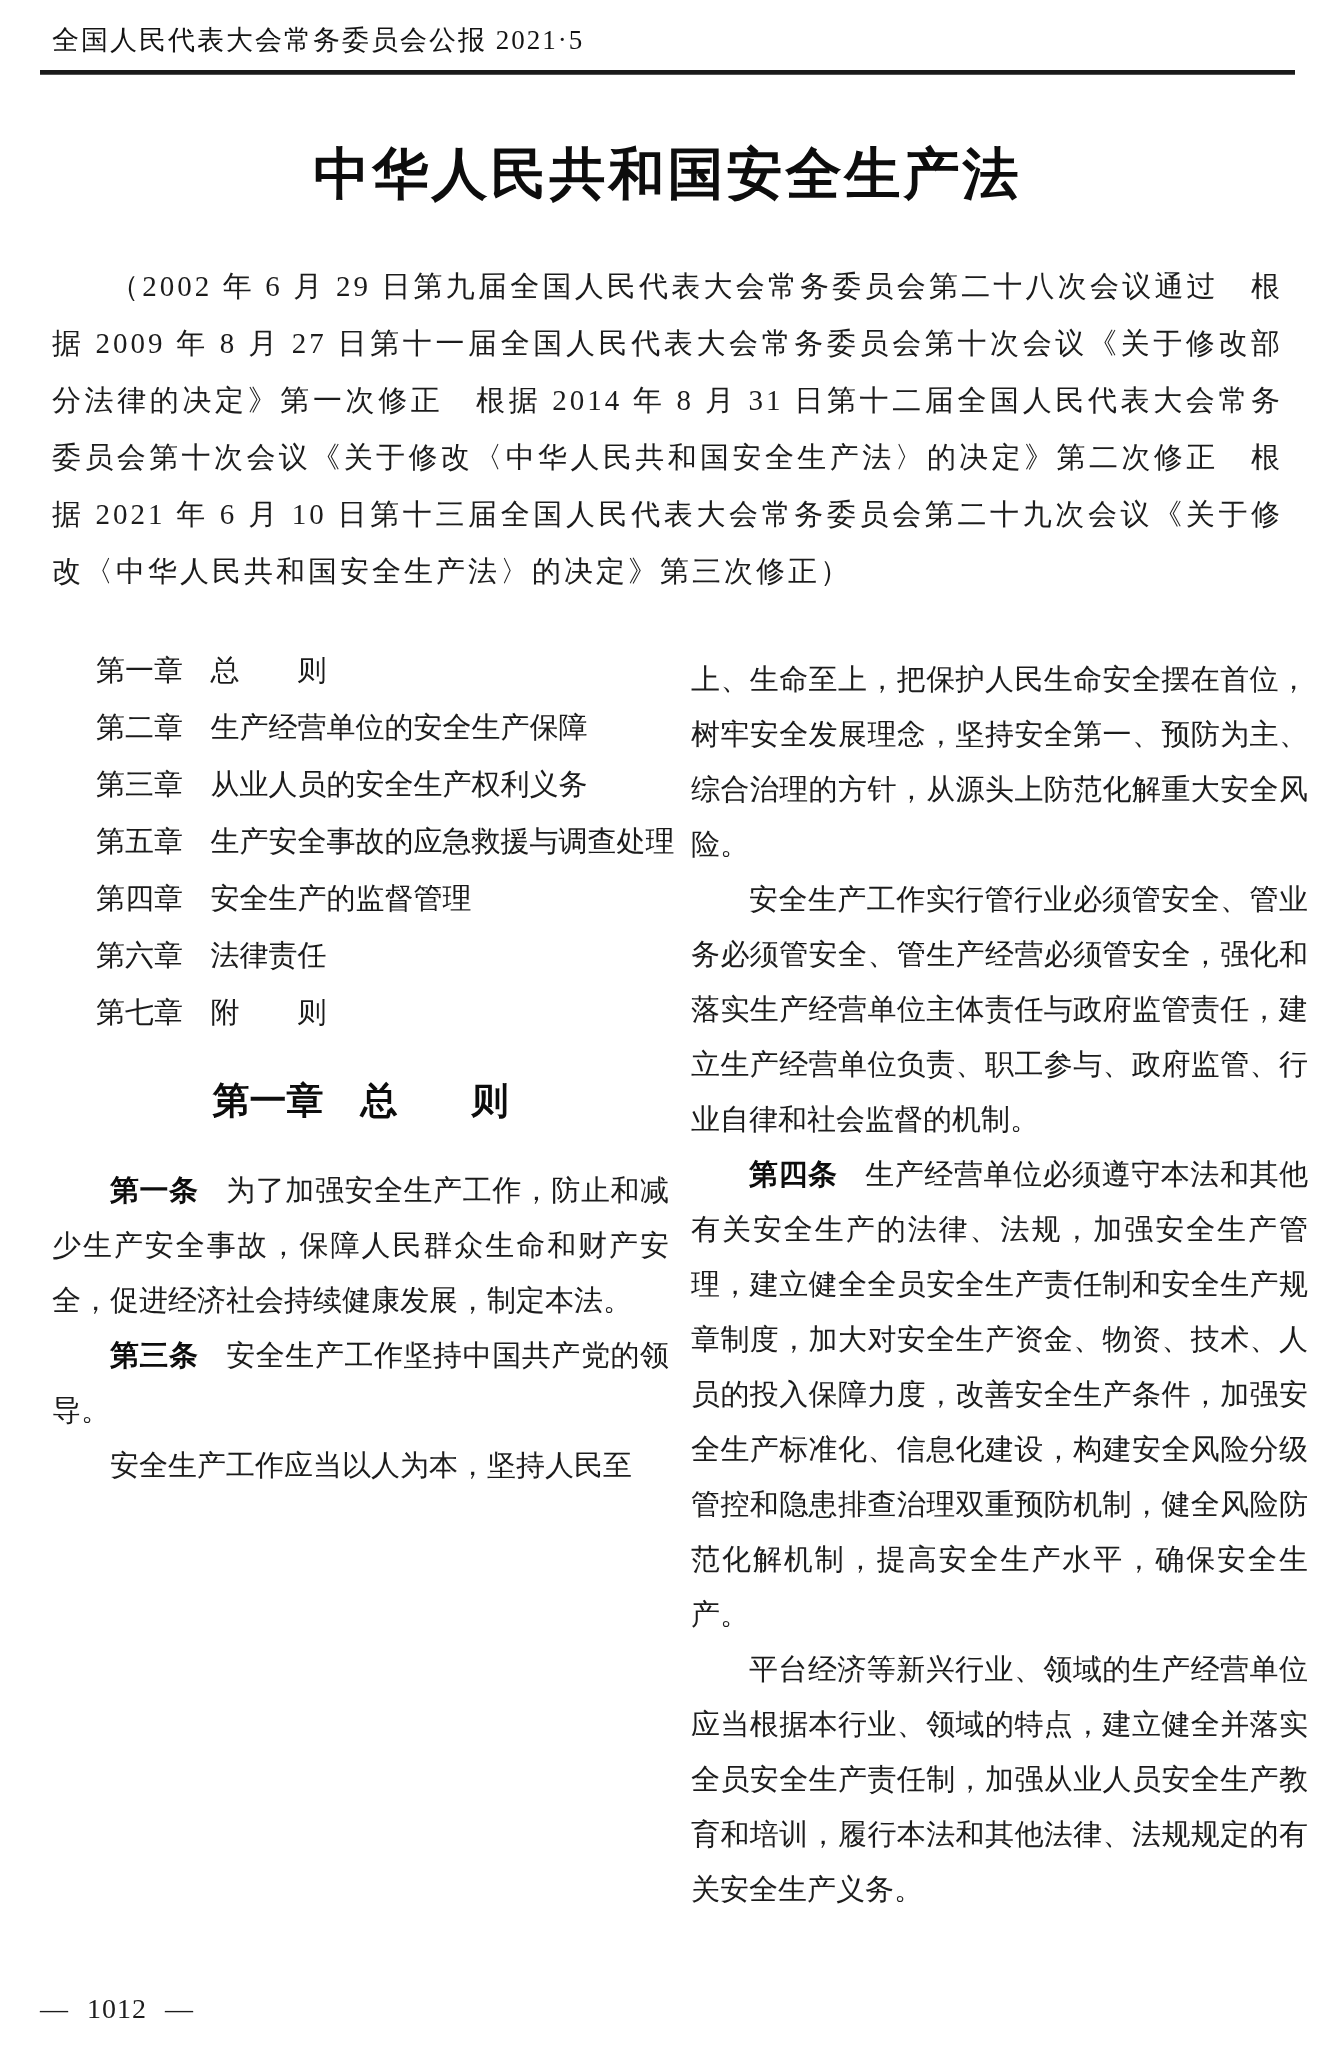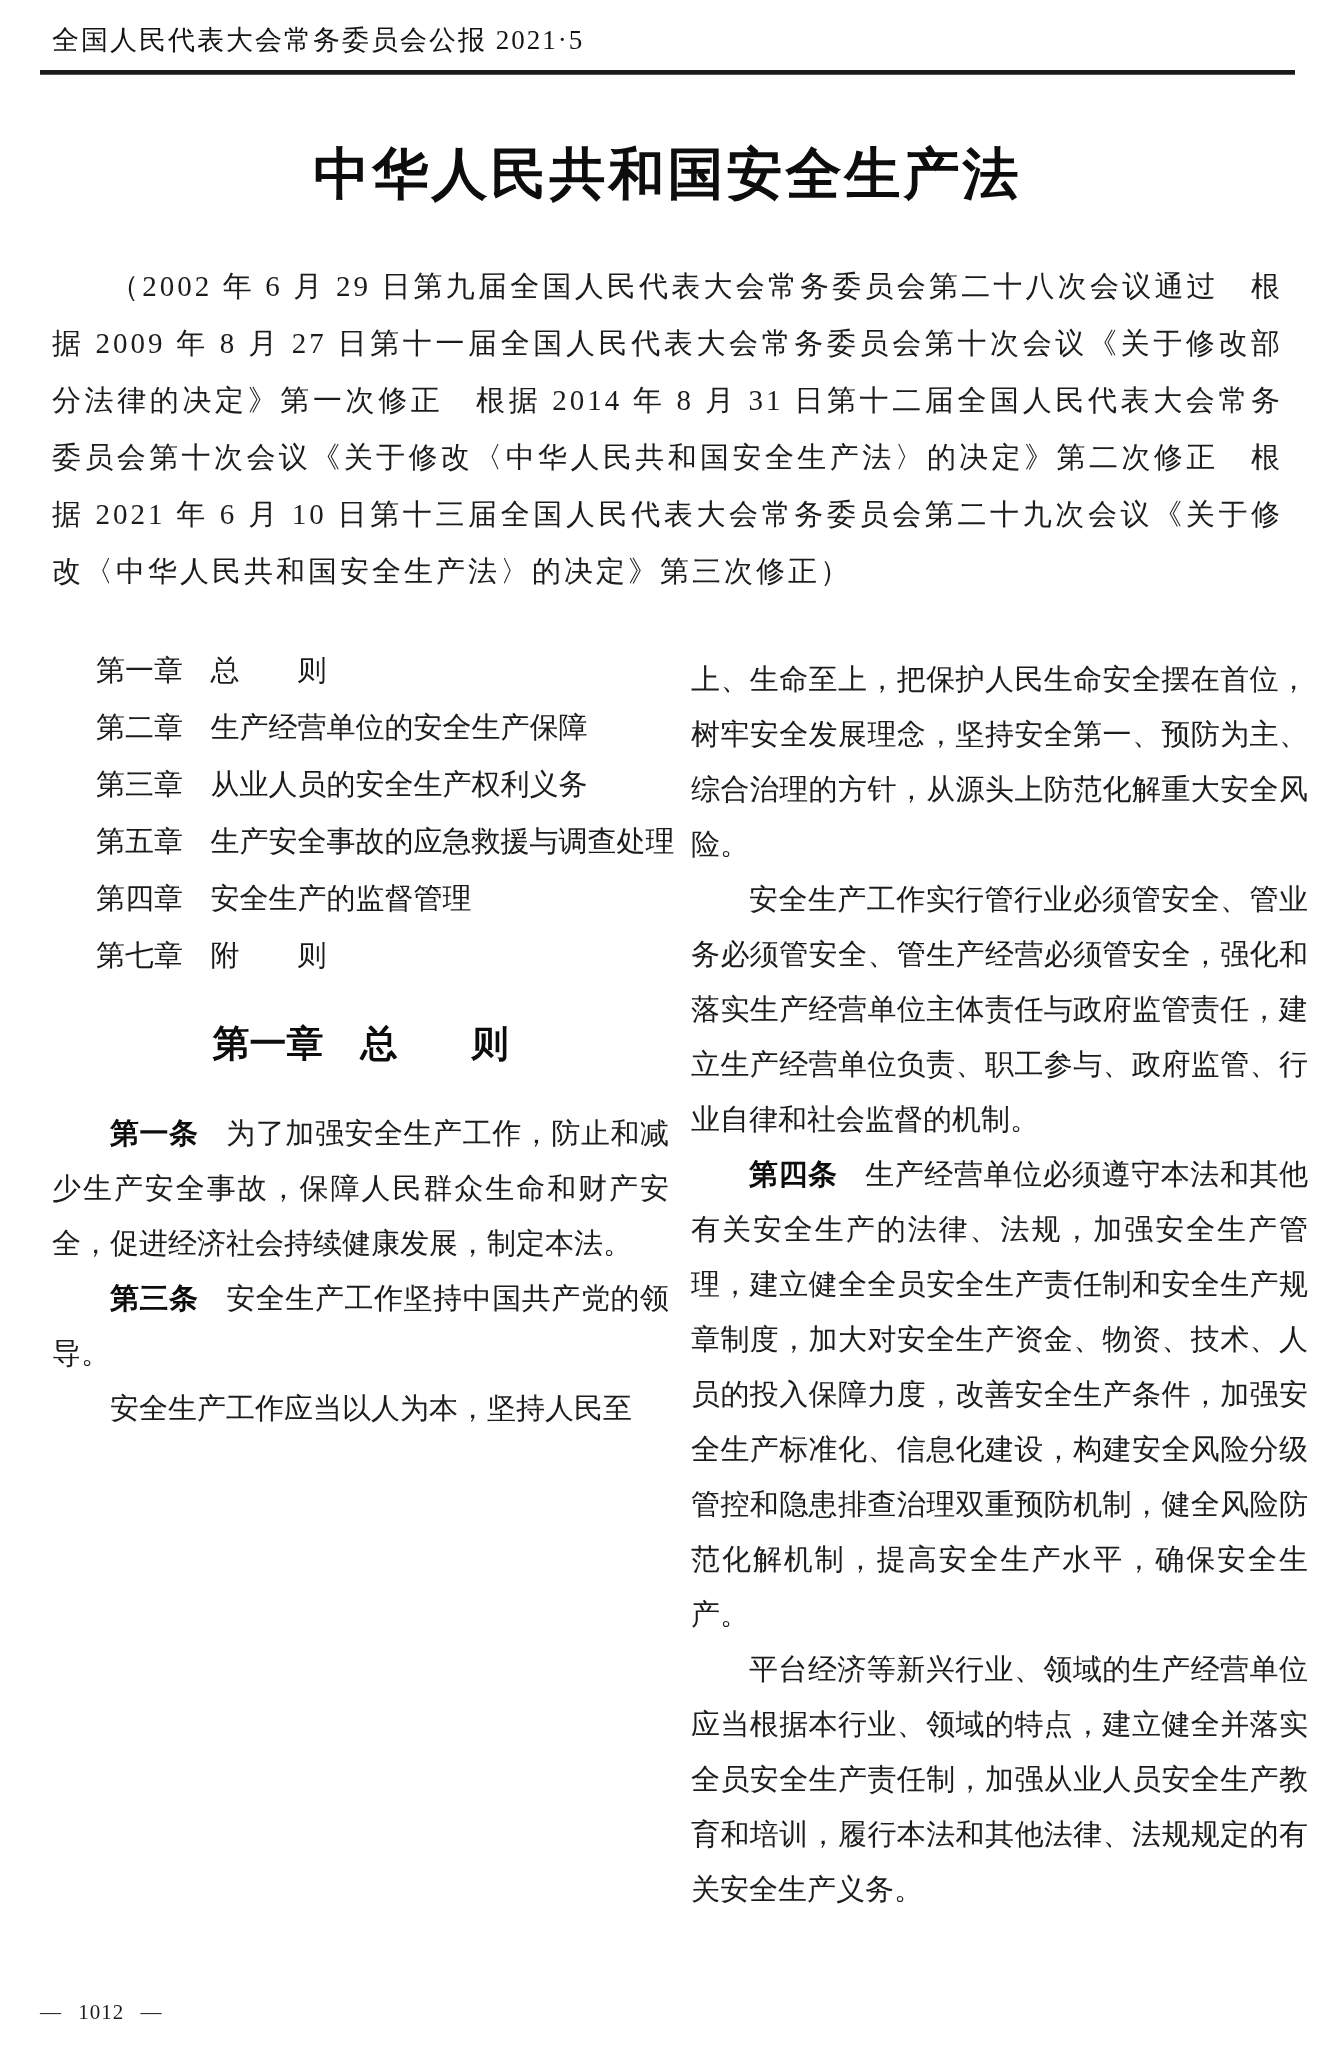--- a/index.html
+++ b/index.html
@@ -100,21 +100,21 @@
     font-weight: bold;
     margin-right: 0.95em;
     color: #0d0d0d;
   }
   .col-right { padding-top: 10px; }
   
   .footer {
     position: absolute;
     left: 40px;
     bottom: 30px;
-    font-size: 21px;
+    font-size: 28px;
     letter-spacing: 1px;
     word-spacing: 10px;
     color: #1c1c1c;
   }
 </style>
 </head>
 <body>
 
 <div class="page">
 
@@ -128,20 +128,21 @@
   <div class="preamble">（2002 年 6 月 29 日第九届全国人民代表大会常务委员会第二十八次会议通过　根据 2009 年 8 月 27 日第十一届全国人民代表大会常务委员会第十次会议《关于修改部分法律的决定》第一次修正　根据 2014 年 8 月 31 日第十二届全国人民代表大会常务委员会第十次会议《关于修改〈中华人民共和国安全生产法〉的决定》第二次修正　根据 2021 年 6 月 10 日第十三届全国人民代表大会常务委员会第二十九次会议《关于修改〈中华人民共和国安全生产法〉的决定》第三次修正）</div>
 
   <div class="columns">
     <div class="col col-left">
       <div id="toc-list">
           <div class="toc-item"><span class="toc-chapter">第一章</span><span class="toc-title">总　　则</span></div>
           <div class="toc-item"><span class="toc-chapter">第二章</span><span class="toc-title">生产经营单位的安全生产保障</span></div>
           <div class="toc-item"><span class="toc-chapter">第三章</span><span class="toc-title">从业人员的安全生产权利义务</span></div>
           <div class="toc-item"><span class="toc-chapter">第五章</span><span class="toc-title">生产安全事故的应急救援与调查处理</span></div>
           <div class="toc-item"><span class="toc-chapter">第四章</span><span class="toc-title">安全生产的监督管理</span></div>
+          <div class="toc-item"><span class="toc-chapter">第六章</span><span class="toc-title">法律责任</span></div>
           <div class="toc-item"><span class="toc-chapter">第七章</span><span class="toc-title">附　　则</span></div>
         </div>
       <div class="chapter-heading">第一章　总　　则</div>
       <div id="left-paragraphs">
           <p class="para indent"><span class="article-label">第一条</span><span>为了加强安全生产工作，防止和减少生产安全事故，保障人民群众生命和财产安全，促进经济社会持续健康发展，制定本法。</span></p>
           <p class="para indent"><span class="article-label">第三条</span><span>安全生产工作坚持中国共产党的领导。</span></p>
           <p class="para indent"><span>安全生产工作应当以人为本，坚持人民至</span></p>
         </div>
     </div>
     <div class="col col-right">

